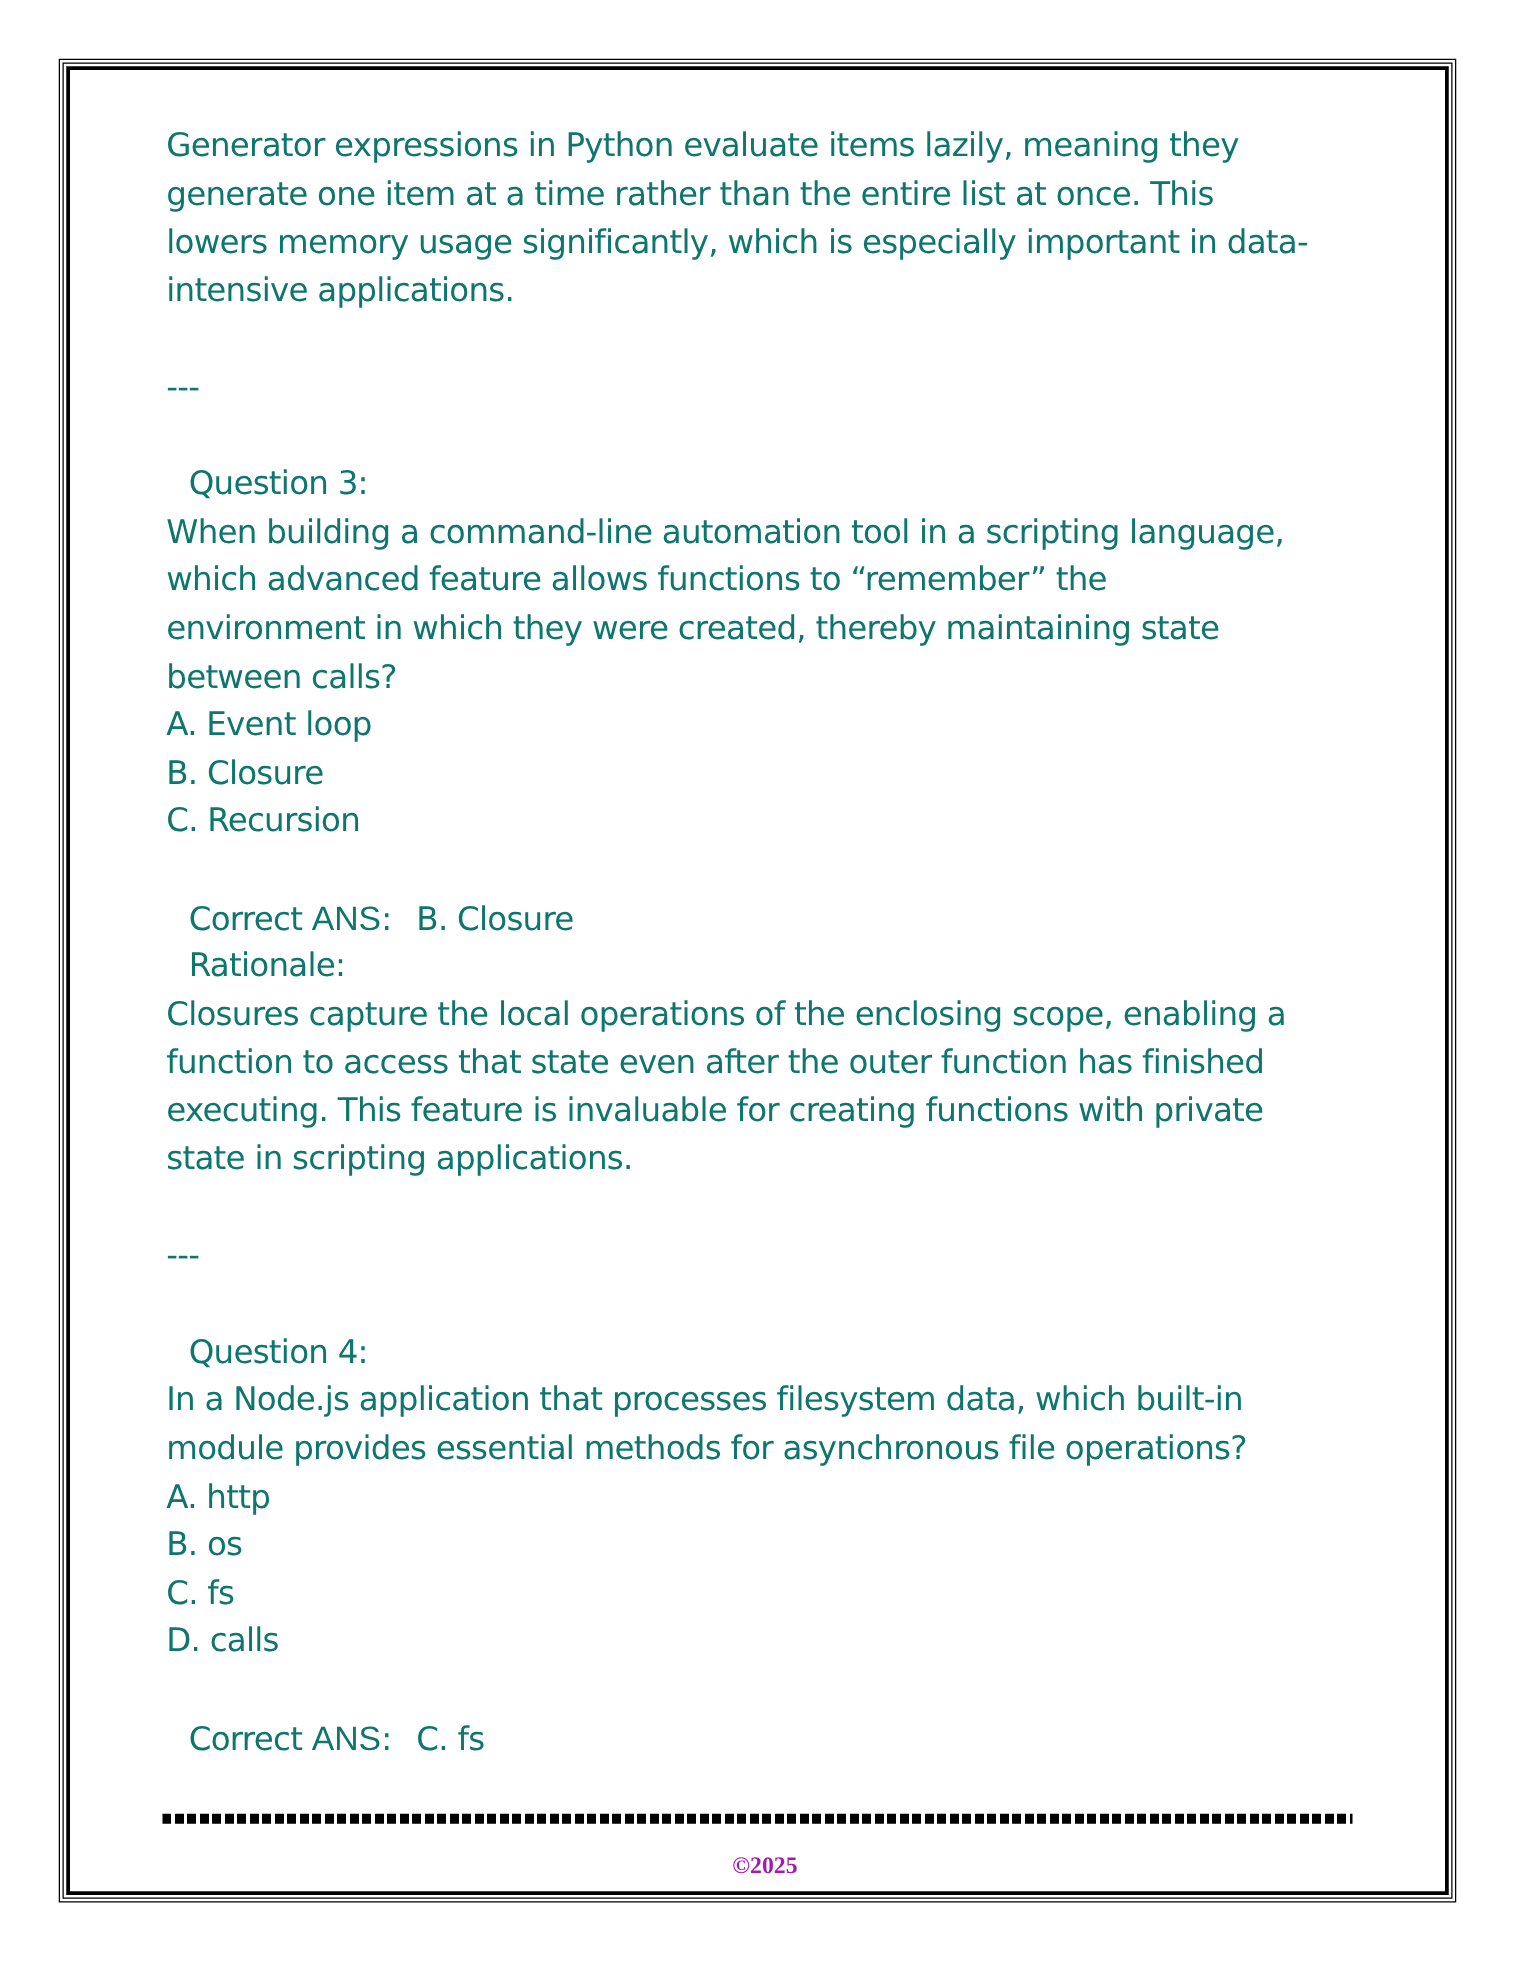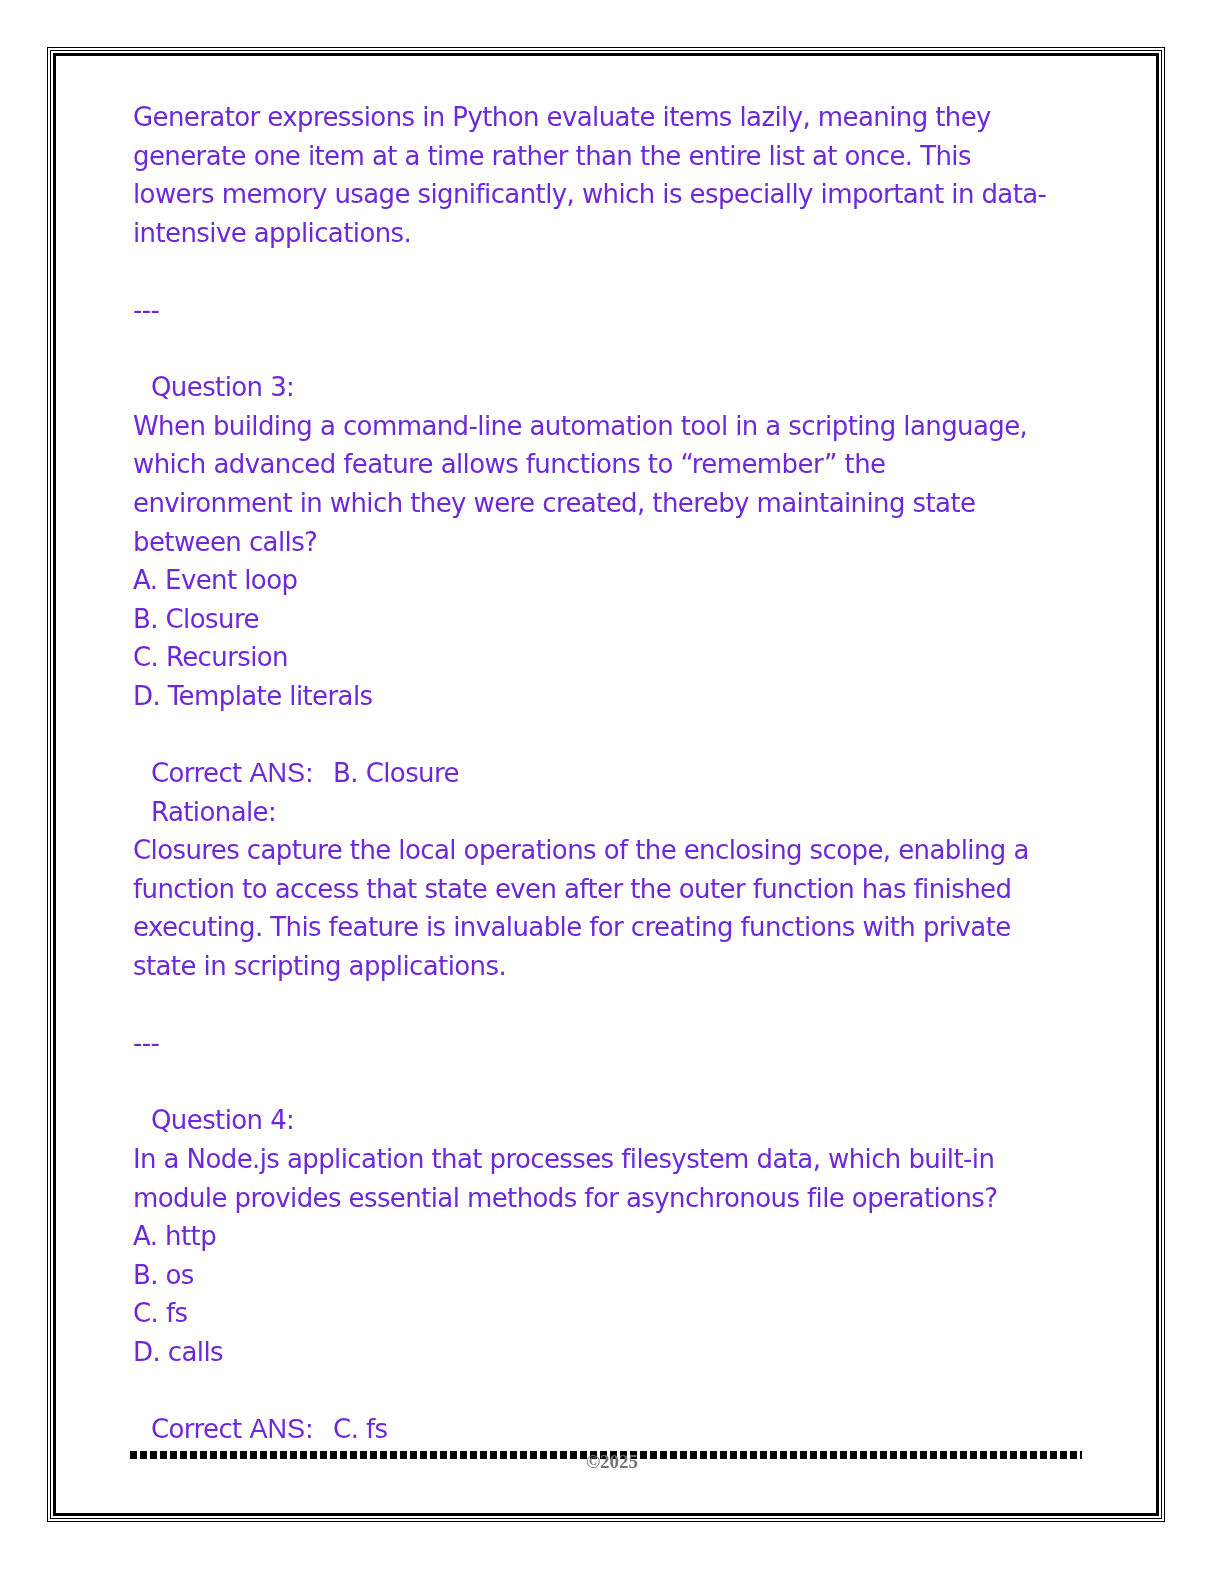--- a/index.html
+++ b/index.html
@@ -12,35 +12,35 @@
     position: absolute; left: 50px; top: 50px; width: 1112px; height: 1469px;
     border: 1px solid #000; box-sizing: border-box;
   }
   .frame-inner {
     position: absolute; left: 53px; top: 53px; width: 1106px; height: 1463px;
     border: 3px solid #000; box-sizing: border-box;
   }
   .content {
     position: absolute; left: 133px; top: 98px; width: 960px;
     font-family: "DejaVu Sans", sans-serif;
-    font-size: 26px; line-height: 38.6px; color: #6d28d9;
+    font-size: 26px; line-height: 38.6px; color: #0f766e;
     letter-spacing: -0.6px;
   }
   .line { white-space: nowrap; height: 38.6px; }
   .indent { padding-left: 18px; }
   .blank { height: 38.6px; }
   .ans-label { font-family: "Liberation Sans", sans-serif; font-weight: normal; font-size: 27px; letter-spacing: 0; }
   .ans-gap { display: inline-block; width: 20px; }
   .dotted-rule {
     position: absolute; left: 130px; top: 1451px; width: 952px; height: 8px;
     background-image: repeating-linear-gradient(to right, #000 0, #000 7px, transparent 7px, transparent 10px);
   }
   .footer {
-    position: absolute; left: 0; width: 1224px; top: 1451px; text-align: center;
-    font-family: "Liberation Serif", serif; font-weight: bold; font-size: 19px; color: #737373;
+    position: absolute; left: 0; width: 1224px; top: 1482px; text-align: center;
+    font-family: "Liberation Serif", serif; font-weight: bold; font-size: 19px; color: #a21caf;
   }
 </style>
 </head>
 <body>
 
 <div class="frame-outer"></div>
 <div class="frame-mid"></div>
 <div class="frame-inner"></div>
 
 <div class="content">
@@ -56,21 +56,20 @@
 
   <div>
     <div class="line indent">Question 3:</div>
     <div class="line">When building a command-line automation tool in a scripting language,</div>
     <div class="line">which advanced feature allows functions to “remember” the</div>
     <div class="line">environment in which they were created, thereby maintaining state</div>
     <div class="line">between calls?</div>
     <div class="line">A. Event loop</div>
     <div class="line">B. Closure</div>
     <div class="line">C. Recursion</div>
-    <div class="line">D. Template literals</div>
     <div class="blank"></div>
     <div class="line indent"><span>Correct </span><span class="ans-label">ANS</span><span>:</span><span class="ans-gap"></span><span>B. Closure</span></div>
     <div class="line indent">Rationale:</div>
     <div class="line">Closures capture the local operations of the enclosing scope, enabling a</div>
     <div class="line">function to access that state even after the outer function has finished</div>
     <div class="line">executing. This feature is invaluable for creating functions with private</div>
     <div class="line">state in scripting applications.</div>
   </div>
 
   <div class="blank"></div>

